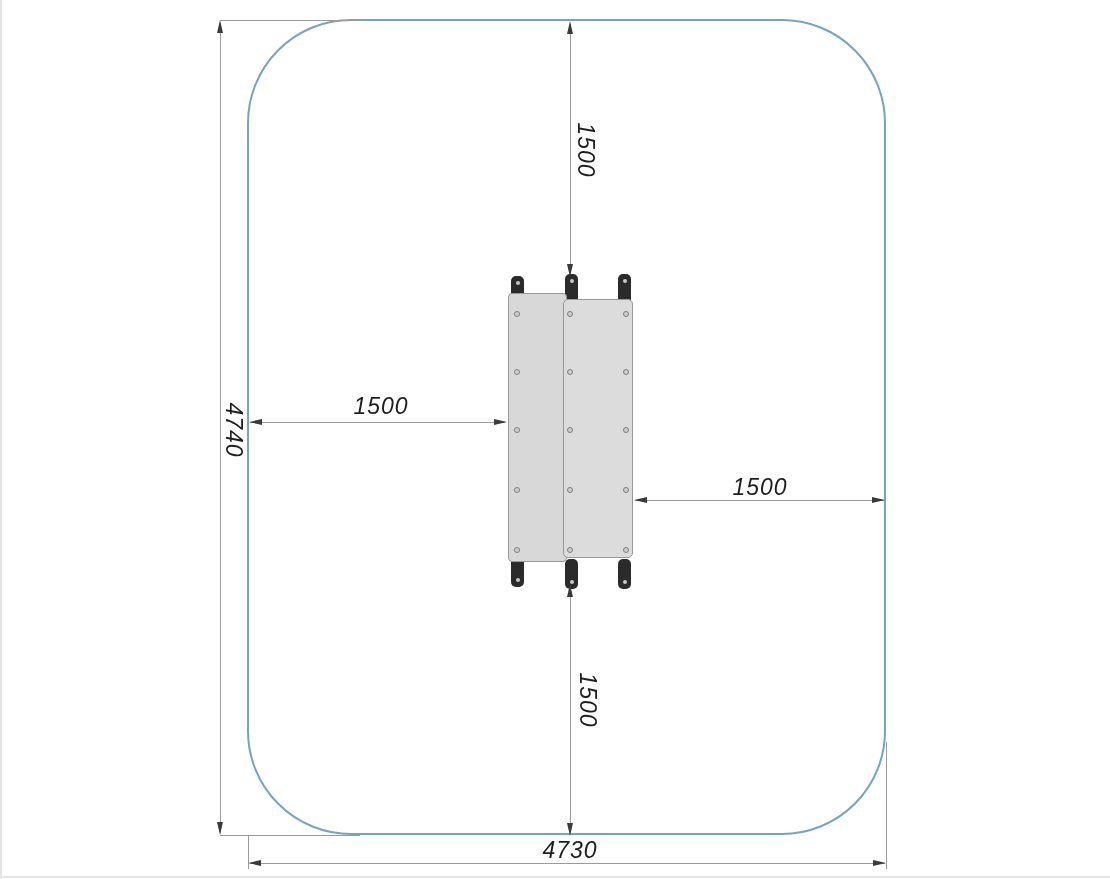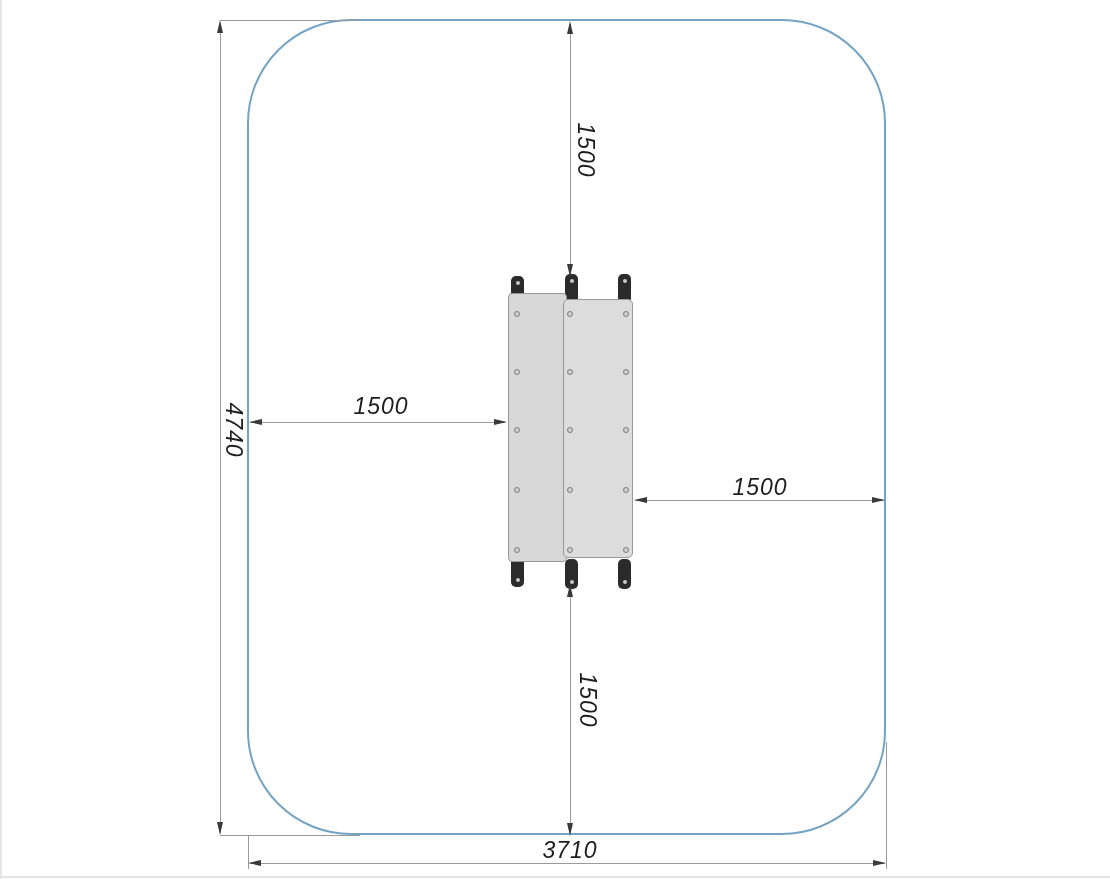--- a/index.html
+++ b/index.html
@@ -100,21 +100,21 @@
     <div class="arrow down" style="left:217px;top:822px;"></div>
     <div class="dim-label vert" style="left:233px;top:430px;">4740</div>
   </div>
 
   <div>
     <div class="ext-v" style="left:248px;top:836px;height:33px;"></div>
     <div class="ext-v" style="left:886px;top:742px;height:127px;"></div>
     <div class="hline" style="left:250px;top:863px;width:635px;"></div>
     <div class="arrow left" style="left:248px;top:860px;"></div>
     <div class="arrow right" style="left:873px;top:860px;"></div>
-    <div class="dim-label" style="left:570px;top:850px;">3710</div>
+    <div class="dim-label" style="left:570px;top:850px;">4730</div>
   </div>
 
   <div>
     <div class="vline" style="left:570px;top:24px;height:250px;"></div>
     <div class="arrow up" style="left:567px;top:21px;"></div>
     <div class="arrow down" style="left:567px;top:264px;"></div>
     <div class="dim-label vert" style="left:585px;top:150px;">1500</div>
   </div>
 
   <div>

